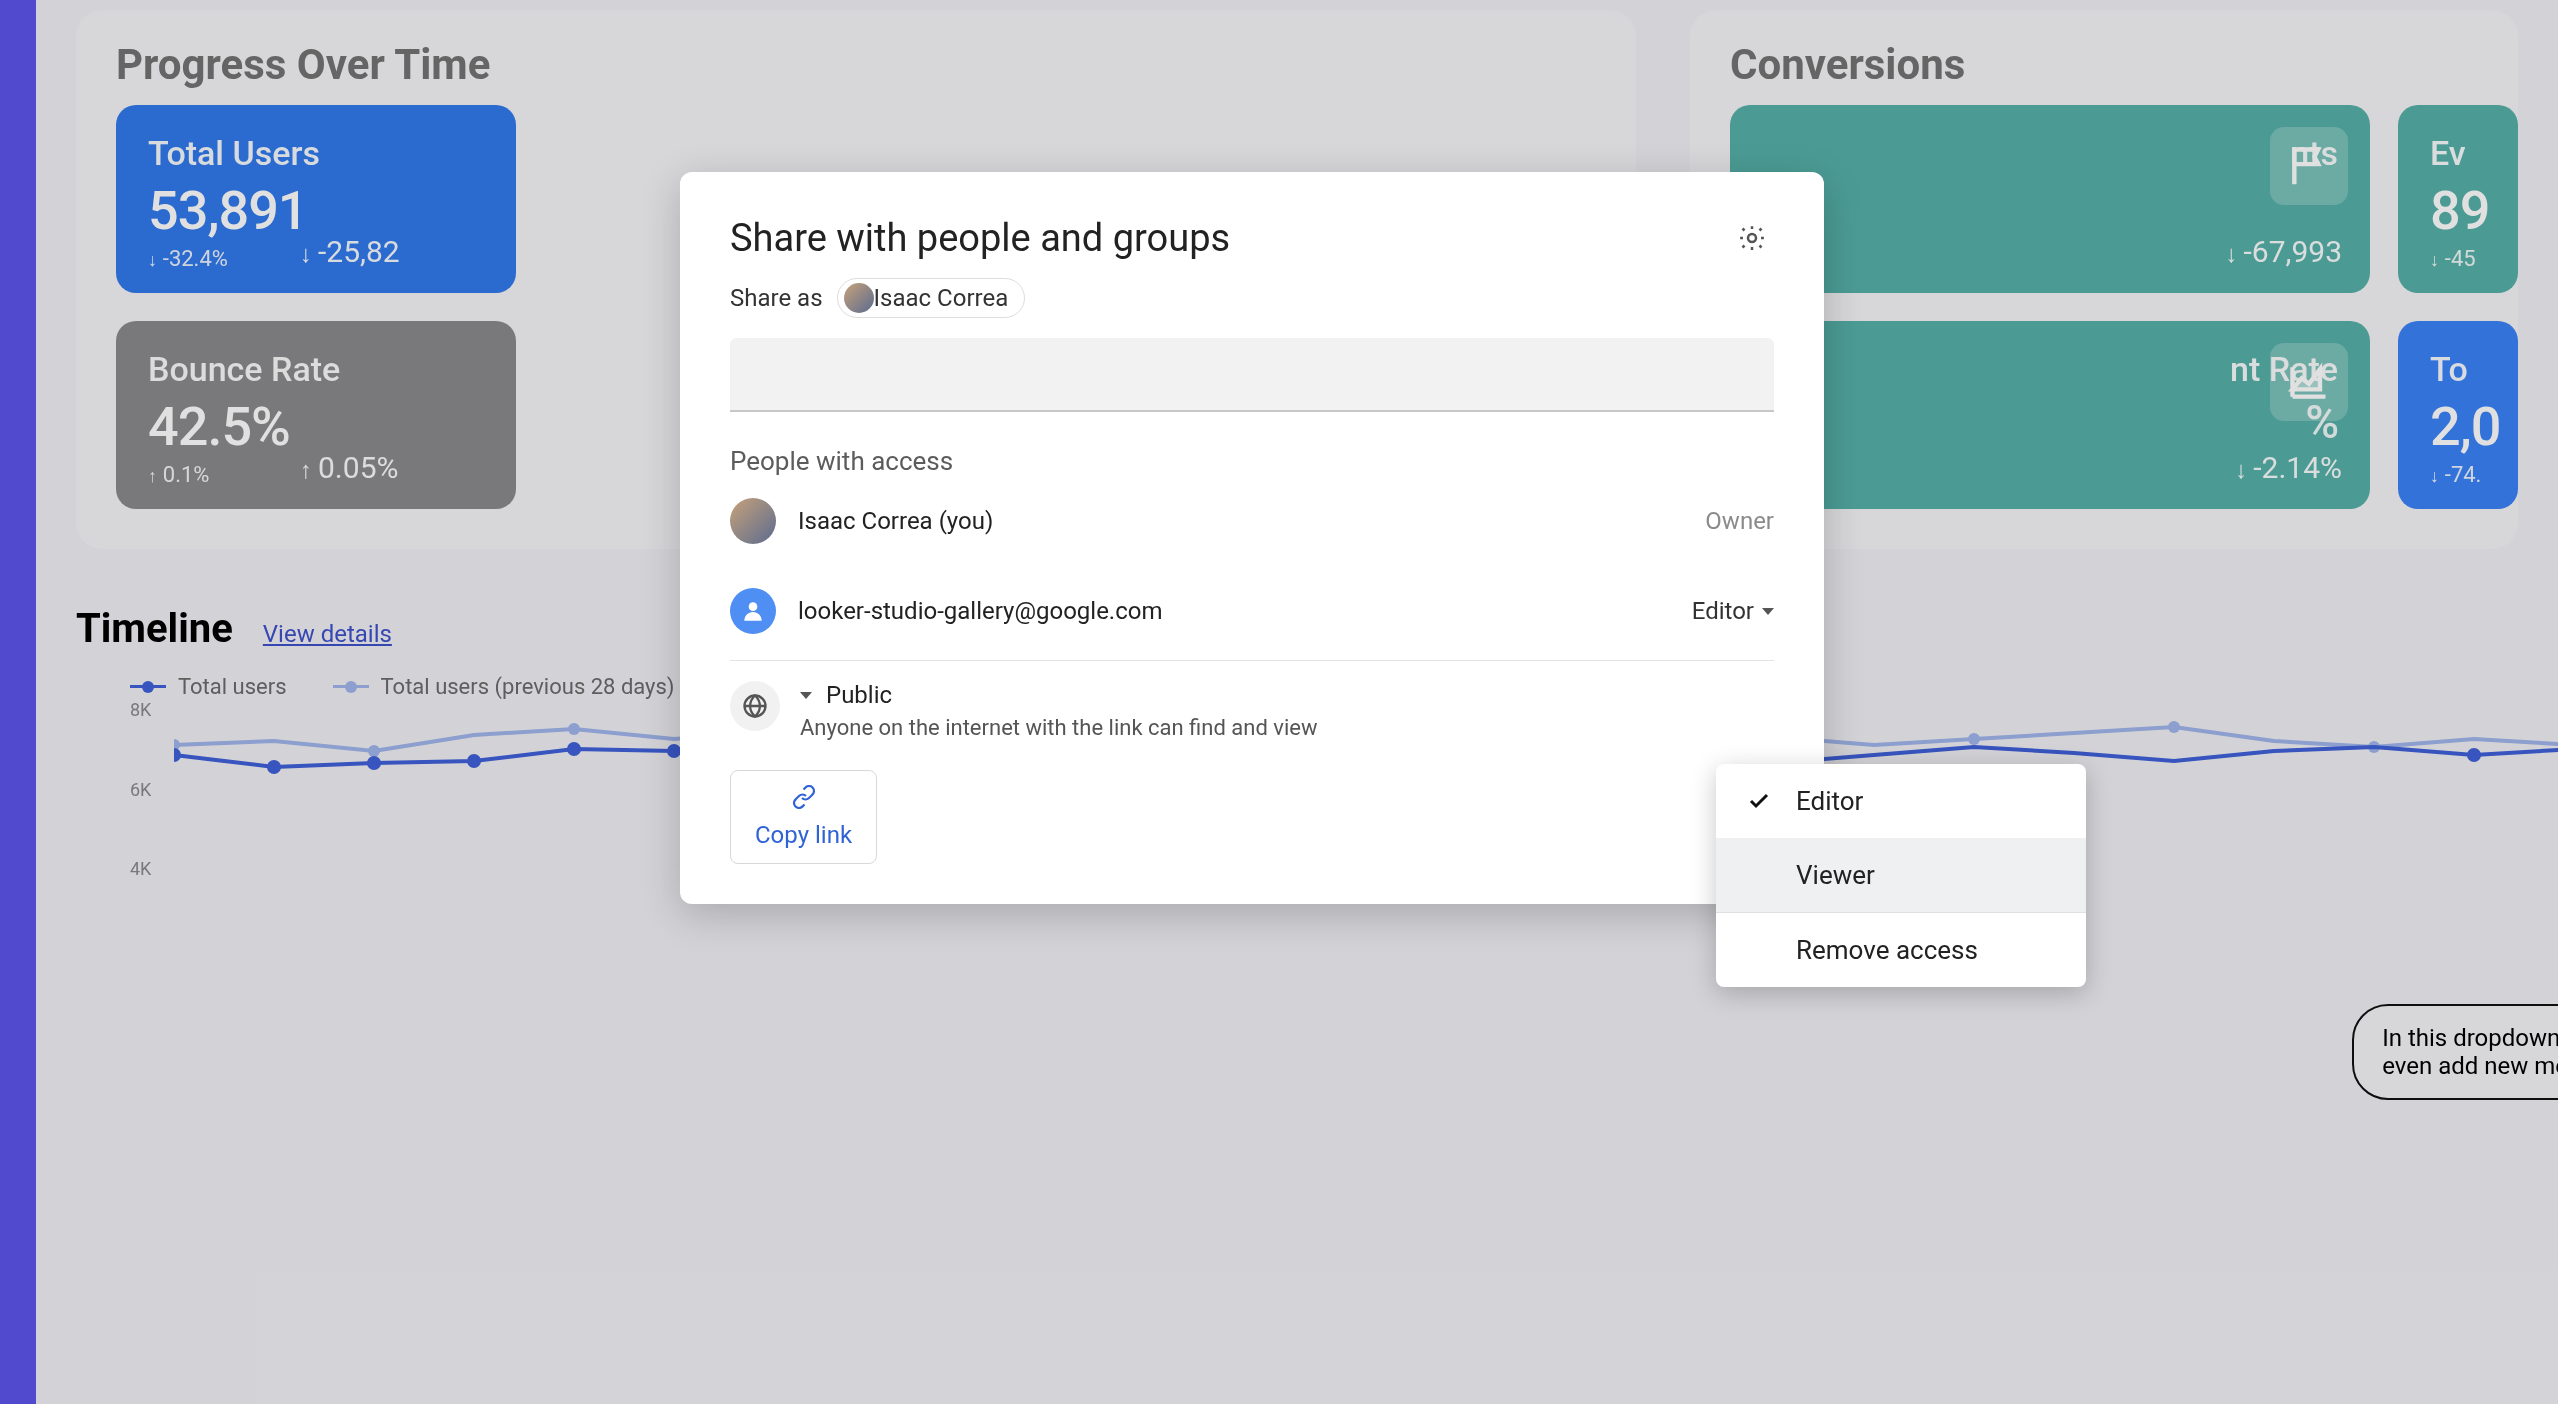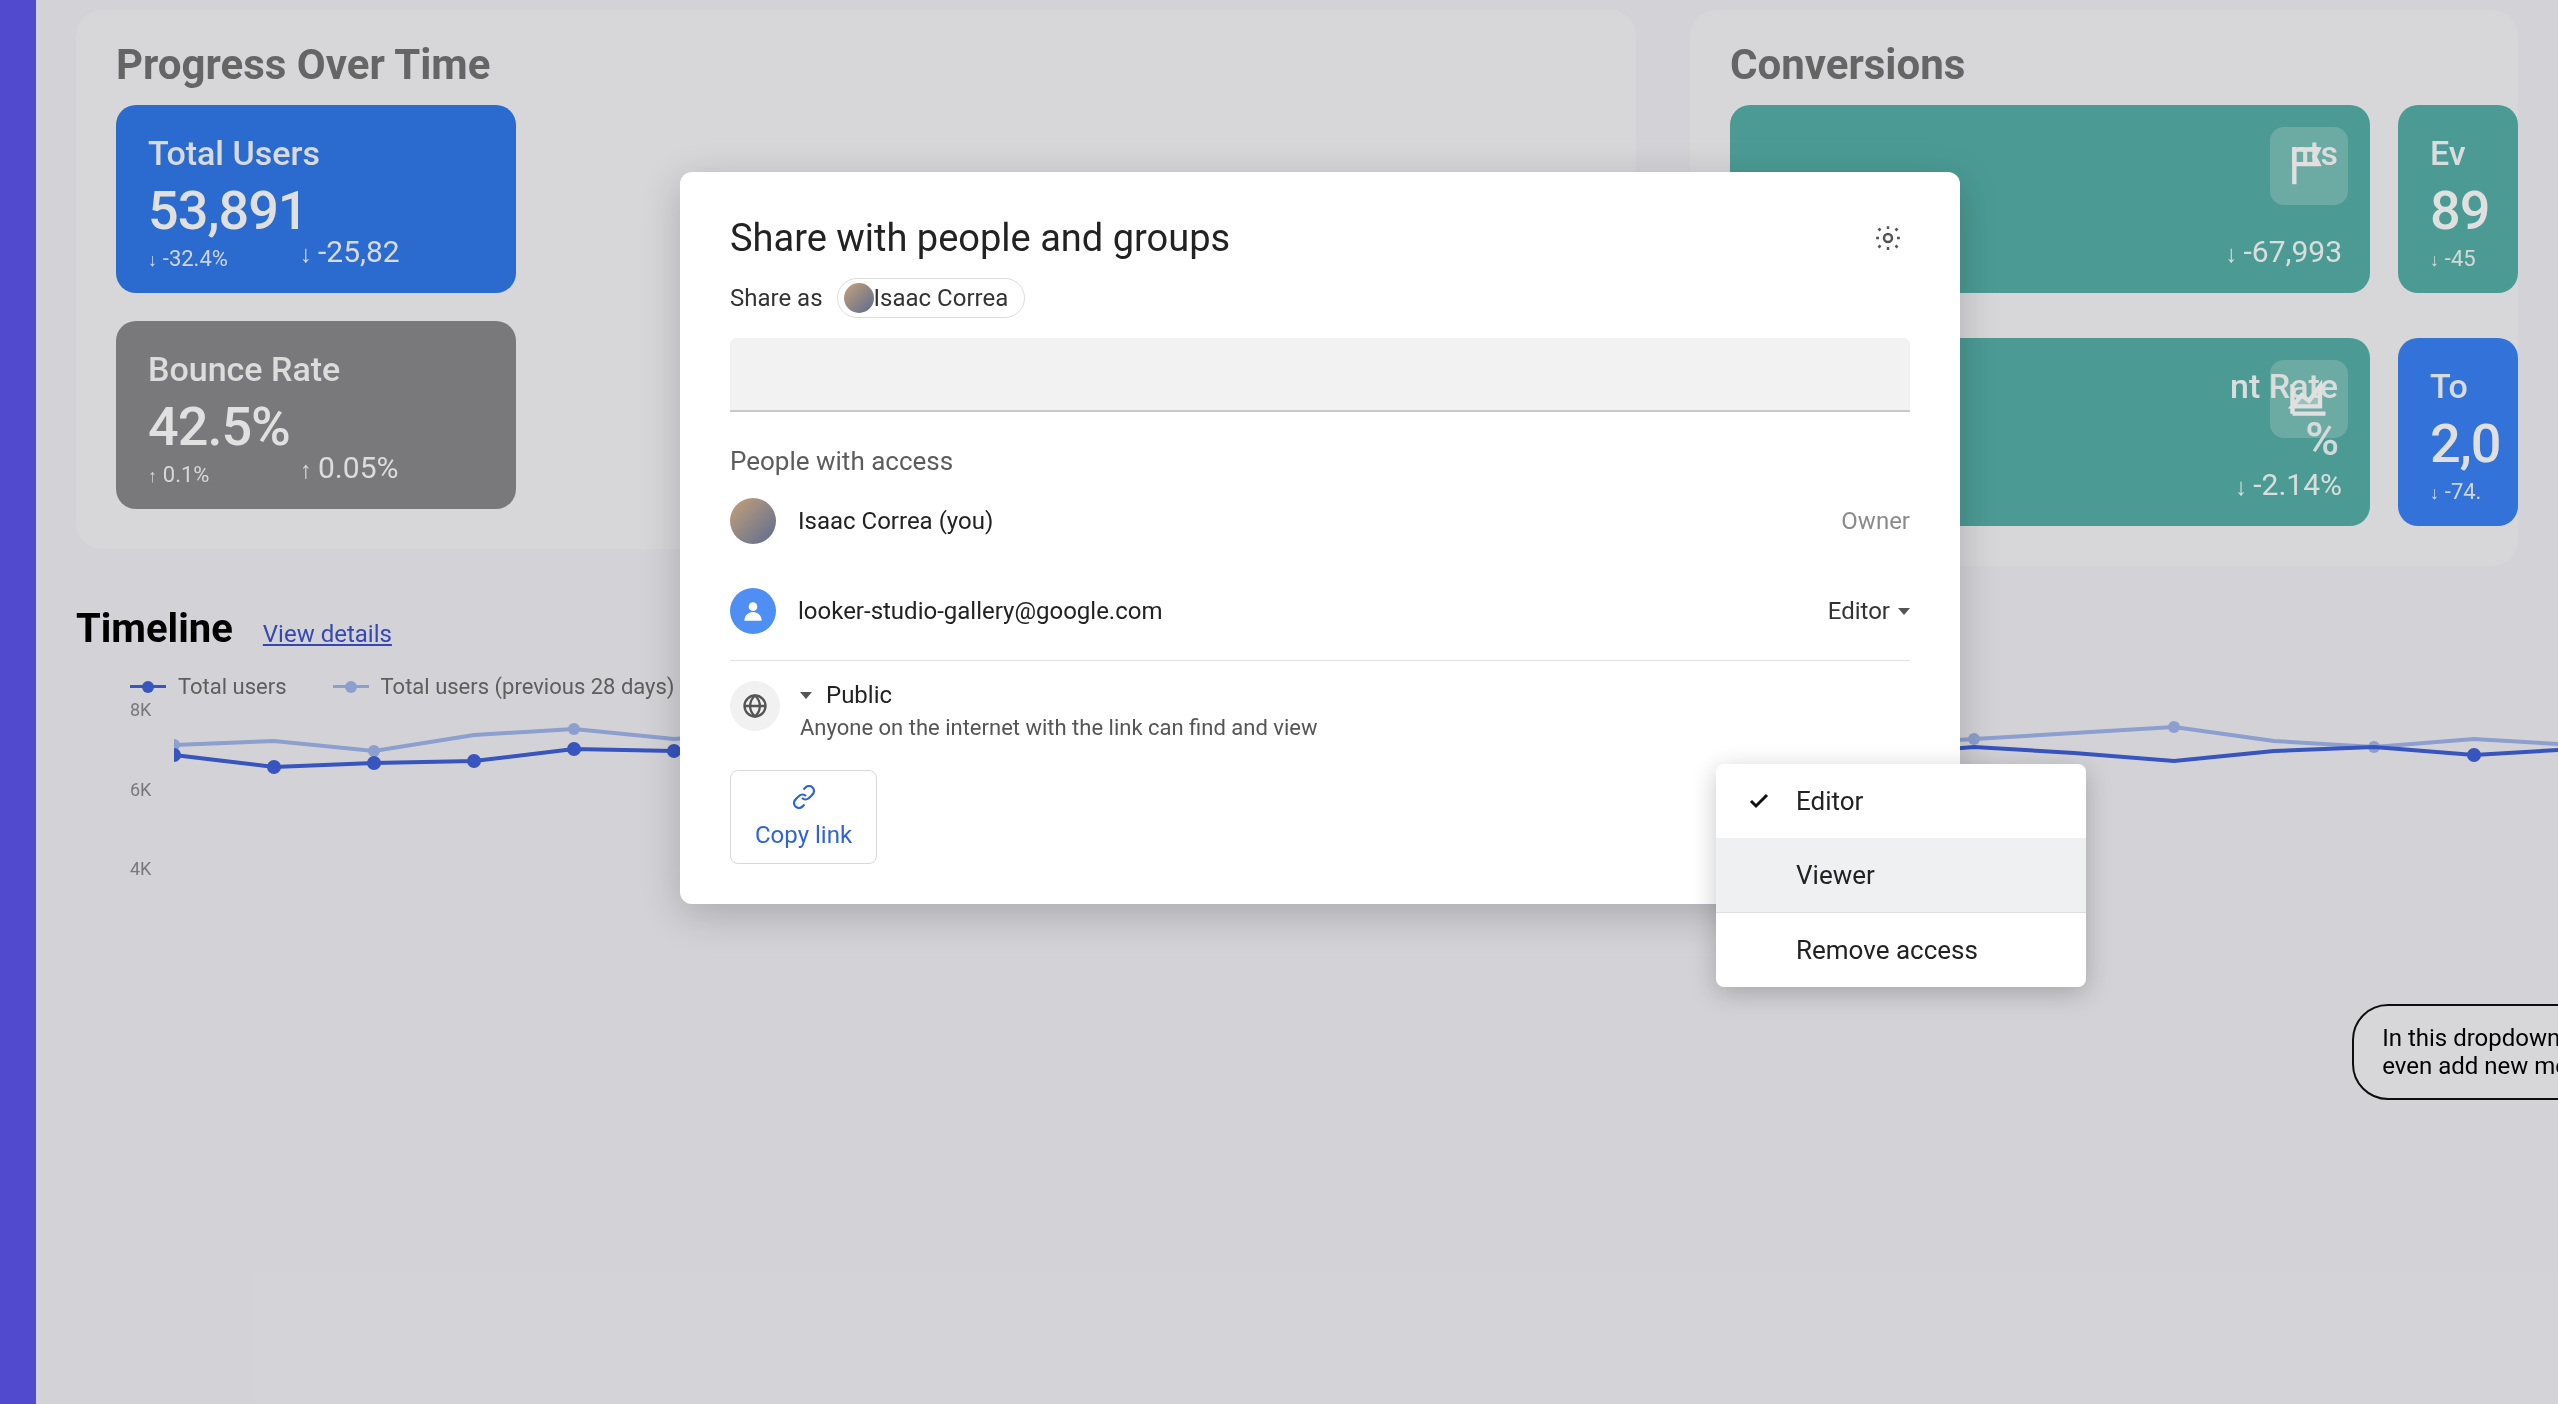--- a/index.html
+++ b/index.html
@@ -90,21 +90,21 @@
     position:absolute; right:-40px; top:1004px;
     border:2px solid #111; border-radius:36px;
     padding:18px 28px; font-size:24px; background:#f4f4f7;
     max-width:500px;
   }
 
   
   .modal{
     position:absolute; z-index:10;
     left:680px; top:172px;
-    width:1280px;
+    width:1144px;
     background:#fff;
     border-radius:12px;
     box-shadow:0 10px 40px rgba(0,0,0,0.2);
     padding:44px 50px 40px 50px;
   }
   .modal-header{display:flex;align-items:flex-start;justify-content:space-between;}
   .modal-title{font-size:38px;font-weight:400;color:#222;}
   .gear-btn{width:44px;height:44px;display:flex;align-items:center;justify-content:center;cursor:pointer;border-radius:50%;}
   .share-as-row{display:flex;align-items:center;gap:14px;margin-top:18px;font-size:24px;color:#333;}
   .chip{display:inline-flex;align-items:center;border:1px solid #ddd;border-radius:26px;padding:4px 16px 4px 6px;}
@@ -258,21 +258,21 @@
           </div>
           <div class="metric-card c-teal cut" style="min-width:120px;padding-right:0;">
             <div class="mc-title">Ev</div>
             <div class="mc-value">89</div>
             <div class="mc-row">
                 <span class="arrow-down"></span>
                 <span>-45</span>
               </div>
           </div>
         </div>
-        <div class="cards-row" style="margin-top:45px;">
+        <div class="cards-row" style="margin-top:28px;">
           <div class="metric-card c-teal" style="min-width:640px;">
             <div class="mc-title" style="text-align:right;">nt Rate</div>
             <div class="corner-icon">
               <svg width="44" height="44" viewBox="0 0 24 24" fill="none" stroke="#fff" stroke-width="2.4">
                   <path d="M3 20V4M3 20h18M3 16l5-6 4 3 6-8v11H3z" fill="rgba(255,255,255,0.4)"></path>
                 </svg>
             </div>
             <div class="mc-value" style="text-align:right;opacity:.9;font-size:46px;">%</div>
             <div class="mc-second" style="left:auto;right:28px;">
                 <span class="arrow-down"></span>

